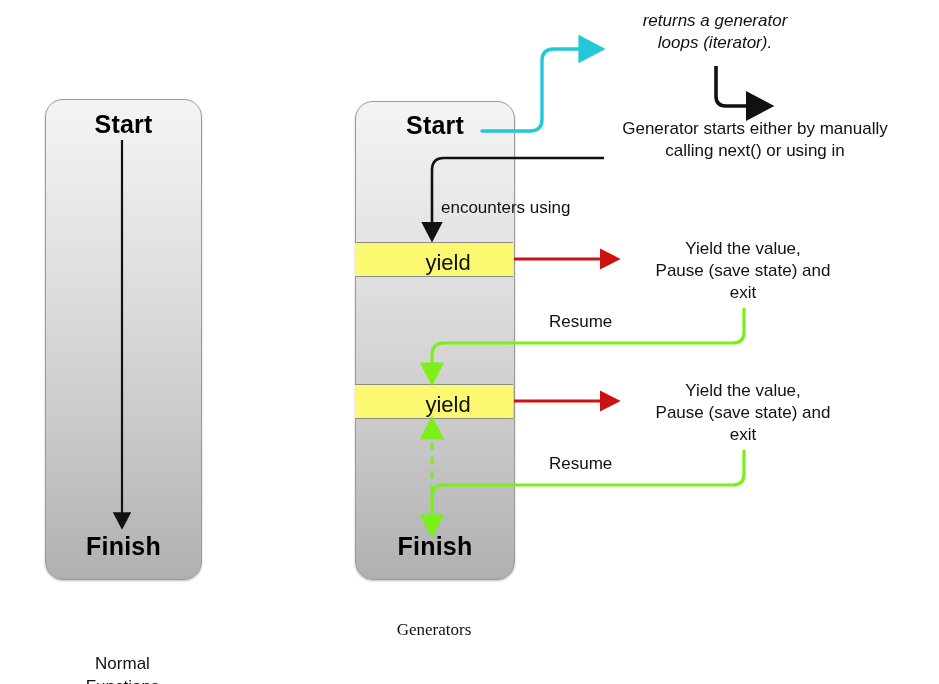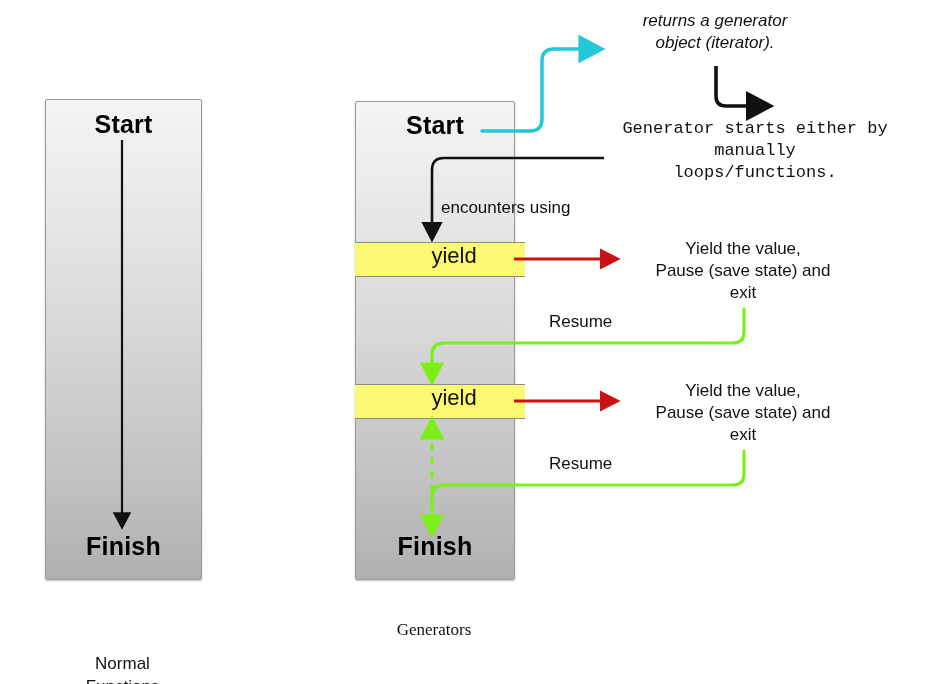--- a/index.html
+++ b/index.html
@@ -8,21 +8,21 @@
     background:#ffffff;
     font-family:"Liberation Sans", sans-serif;
     position:relative;
     overflow:hidden;
   }
   #stage{position:absolute;left:0;top:0;width:939px;height:684px;}
 
   
   .column{
     position:absolute;
-    border-radius:2px;
+    border-radius:18px;
     background:linear-gradient(180deg,#f4f4f4 0%,#eaeaea 18%,#d8d8d8 48%,#c2c2c2 78%,#b0b0b0 100%);
     border:1px solid #9a9a9a;
     box-shadow:0 1px 2px rgba(0,0,0,.25);
   }
   #col-normal{left:45px;top:99px;width:155px;height:479px;}
   #col-gen{left:355px;top:101px;width:158px;height:477px;}
 
   .node-label{
     position:absolute;
     width:100%;
@@ -34,27 +34,27 @@
   }
   #normal-start{top:10px;}
   #normal-finish{top:432px;}
   #gen-start{top:9px;}
   #gen-finish{top:430px;}
 
   
   .yield-band{
     position:absolute;
     left:-1px;
-    width:170px;
+    width:158px;
     height:35px;
     background:#fbf871;
     border-top:1px solid #8a8a8a;
     border-bottom:1px solid #8a8a8a;
     box-sizing:border-box;
-    display:flex;align-items:flex-start;justify-content:center;
+    display:flex;align-items:flex-end;justify-content:center;
     font-size:22px;color:#111;padding-left:28px;
   }
   #yield-1{top:140px;}
   #yield-2{top:282px;}
 
   
   .caption{
     position:absolute;
     font-size:17px;
     color:#111;
@@ -66,21 +66,21 @@
 
   
   .note{
     position:absolute;
     font-size:17px;
     line-height:22px;
     color:#111;
     text-align:center;
   }
   #note-returns{left:600px;top:10px;width:230px;font-style:italic;}
-  #note-starts{left:590px;top:118px;width:330px;font-family:Liberation Mono, monospace;}
+  #note-starts{left:590px;top:118px;width:330px;}
   #note-yield-1{left:628px;top:238px;width:230px;}
   #note-yield-2{left:628px;top:380px;width:230px;}
   #label-encounters{left:441px;top:197px;width:200px;text-align:left;}
   #label-resume-1{left:549px;top:311px;width:120px;text-align:left;}
   #label-resume-2{left:549px;top:453px;width:120px;text-align:left;}
 
   svg{position:absolute;left:0;top:0;width:939px;height:684px;pointer-events:none;}
 </style>
 </head>
 <body>
@@ -108,26 +108,26 @@
       <span>yield</span>
     </div>
 
     <div class="node-label" id="gen-finish">Finish</div>
   </div>
 
   <div class="caption" id="cap-gen">Generators</div>
 
   <div class="note" id="note-returns">
     <div>returns a generator</div>
-    <div>object (iterator).</div>
+    <div>loops (iterator).</div>
   </div>
 
   <div class="note" id="note-starts">
     <div>Generator starts either by manually</div>
-    <div>loops/functions.</div>
+    <div>calling next() or using in</div>
   </div>
 
   <div class="note" id="label-encounters">encounters using</div>
 
   <div class="note" id="note-yield-1">
     <div>Yield  the value,</div>
     <div>Pause (save state) and</div>
     <div>exit</div>
   </div>
 

